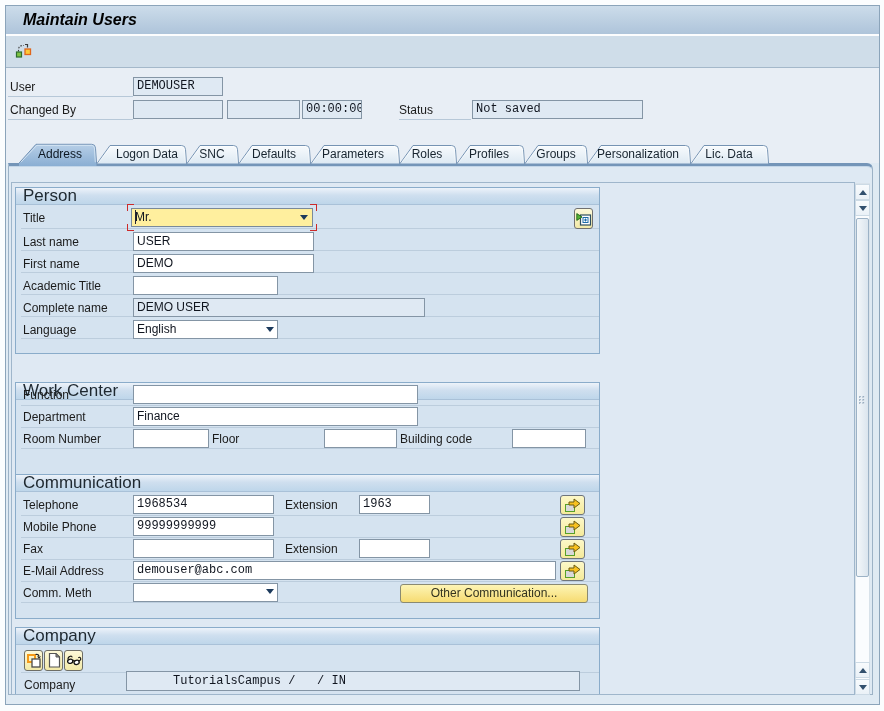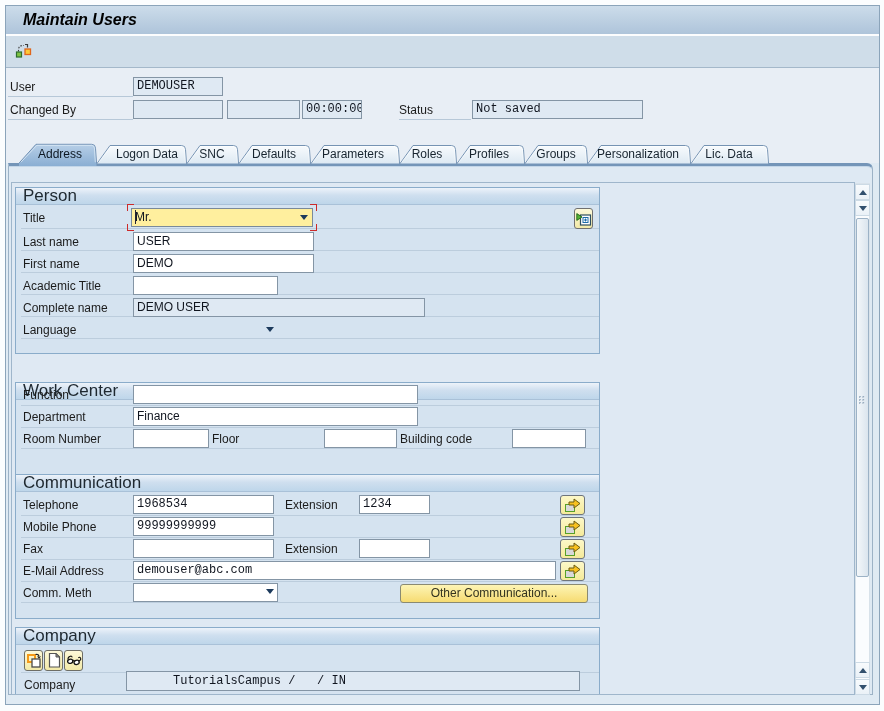--- a/index.html
+++ b/index.html
@@ -167,20 +167,21 @@
   <rect x="4.5" y="4" width="10" height="10" fill="#fff" stroke="#2e4e5e" stroke-width="1.2"></rect>
   <rect x="7" y="6.5" width="5" height="5" fill="#fff" stroke="#1d6ca8" stroke-width="1"></rect>
   <path d="M9.5,7.5 v3 M8,9 h3" stroke="#1d6ca8" stroke-width="1" fill="none"></path>
   <polygon points="0.8,2.6 6,6 0.8,9.4" fill="#55b236" stroke="#1e6414" stroke-width="0.9"></polygon>
 </svg>
 
 <div class="fld" style="left:133px;top:232px;width:181px;height:19px;">USER</div>
 <div class="fld" style="left:133px;top:254px;width:181px;height:19px;">DEMO</div>
 <div class="fld" style="left:133px;top:276px;width:145px;height:19px;"></div>
 <div class="fld" style="left:133px;top:298px;width:292px;height:19px;background:#dfe9f3;">DEMO USER</div>
+<div class="fld" style="left:133px;top:320px;width:145px;height:19px;">English</div>
 <div class="carr" style="left:266px;top:327px;"></div>
 
 <div class="grp" style="left:15px;top:382px;width:585px;height:102px;">
   <div class="ghead">Work Center</div>
 </div>
 <div class="sep" style="left:21px;top:405px;width:578px;"></div>
 <div class="sep" style="left:21px;top:427px;width:578px;"></div>
 <div class="sep" style="left:21px;top:448px;width:578px;"></div>
 <div class="lbl" style="left:23px;top:388px;">Function</div>
 <div class="lbl" style="left:23px;top:410px;">Department</div>
@@ -202,21 +203,21 @@
 <div class="sep" style="left:21px;top:581px;width:578px;"></div>
 <div class="sep" style="left:21px;top:602px;width:578px;"></div>
 <div class="lbl" style="left:23px;top:498px;">Telephone</div>
 <div class="lbl" style="left:23px;top:520px;">Mobile Phone</div>
 <div class="lbl" style="left:23px;top:542px;">Fax</div>
 <div class="lbl" style="left:23px;top:564px;">E-Mail Address</div>
 <div class="lbl" style="left:23px;top:586px;">Comm. Meth</div>
 
 <div class="fld mono" style="left:133px;top:495px;width:141px;height:19px;">1968534</div>
 <div class="lbl" style="left:285px;top:498px;">Extension</div>
-<div class="fld mono" style="left:359px;top:495px;width:71px;height:19px;">1234</div>
+<div class="fld mono" style="left:359px;top:495px;width:71px;height:19px;">1963</div>
 <div class="fld mono" style="left:133px;top:517px;width:141px;height:19px;">99999999999</div>
 <div class="fld" style="left:133px;top:539px;width:141px;height:19px;"></div>
 <div class="lbl" style="left:285px;top:542px;">Extension</div>
 <div class="fld" style="left:359px;top:539px;width:71px;height:19px;"></div>
 <div class="fld mono" style="left:133px;top:561px;width:423px;height:19px;">demouser@abc.com</div>
 <div class="fld" style="left:133px;top:583px;width:145px;height:19px;"></div>
 <div class="carr" style="left:266px;top:589px;"></div>
 
 <div class="ybtn" style="top:495px;"></div>
 <div class="ybtn" style="top:517px;"></div>

